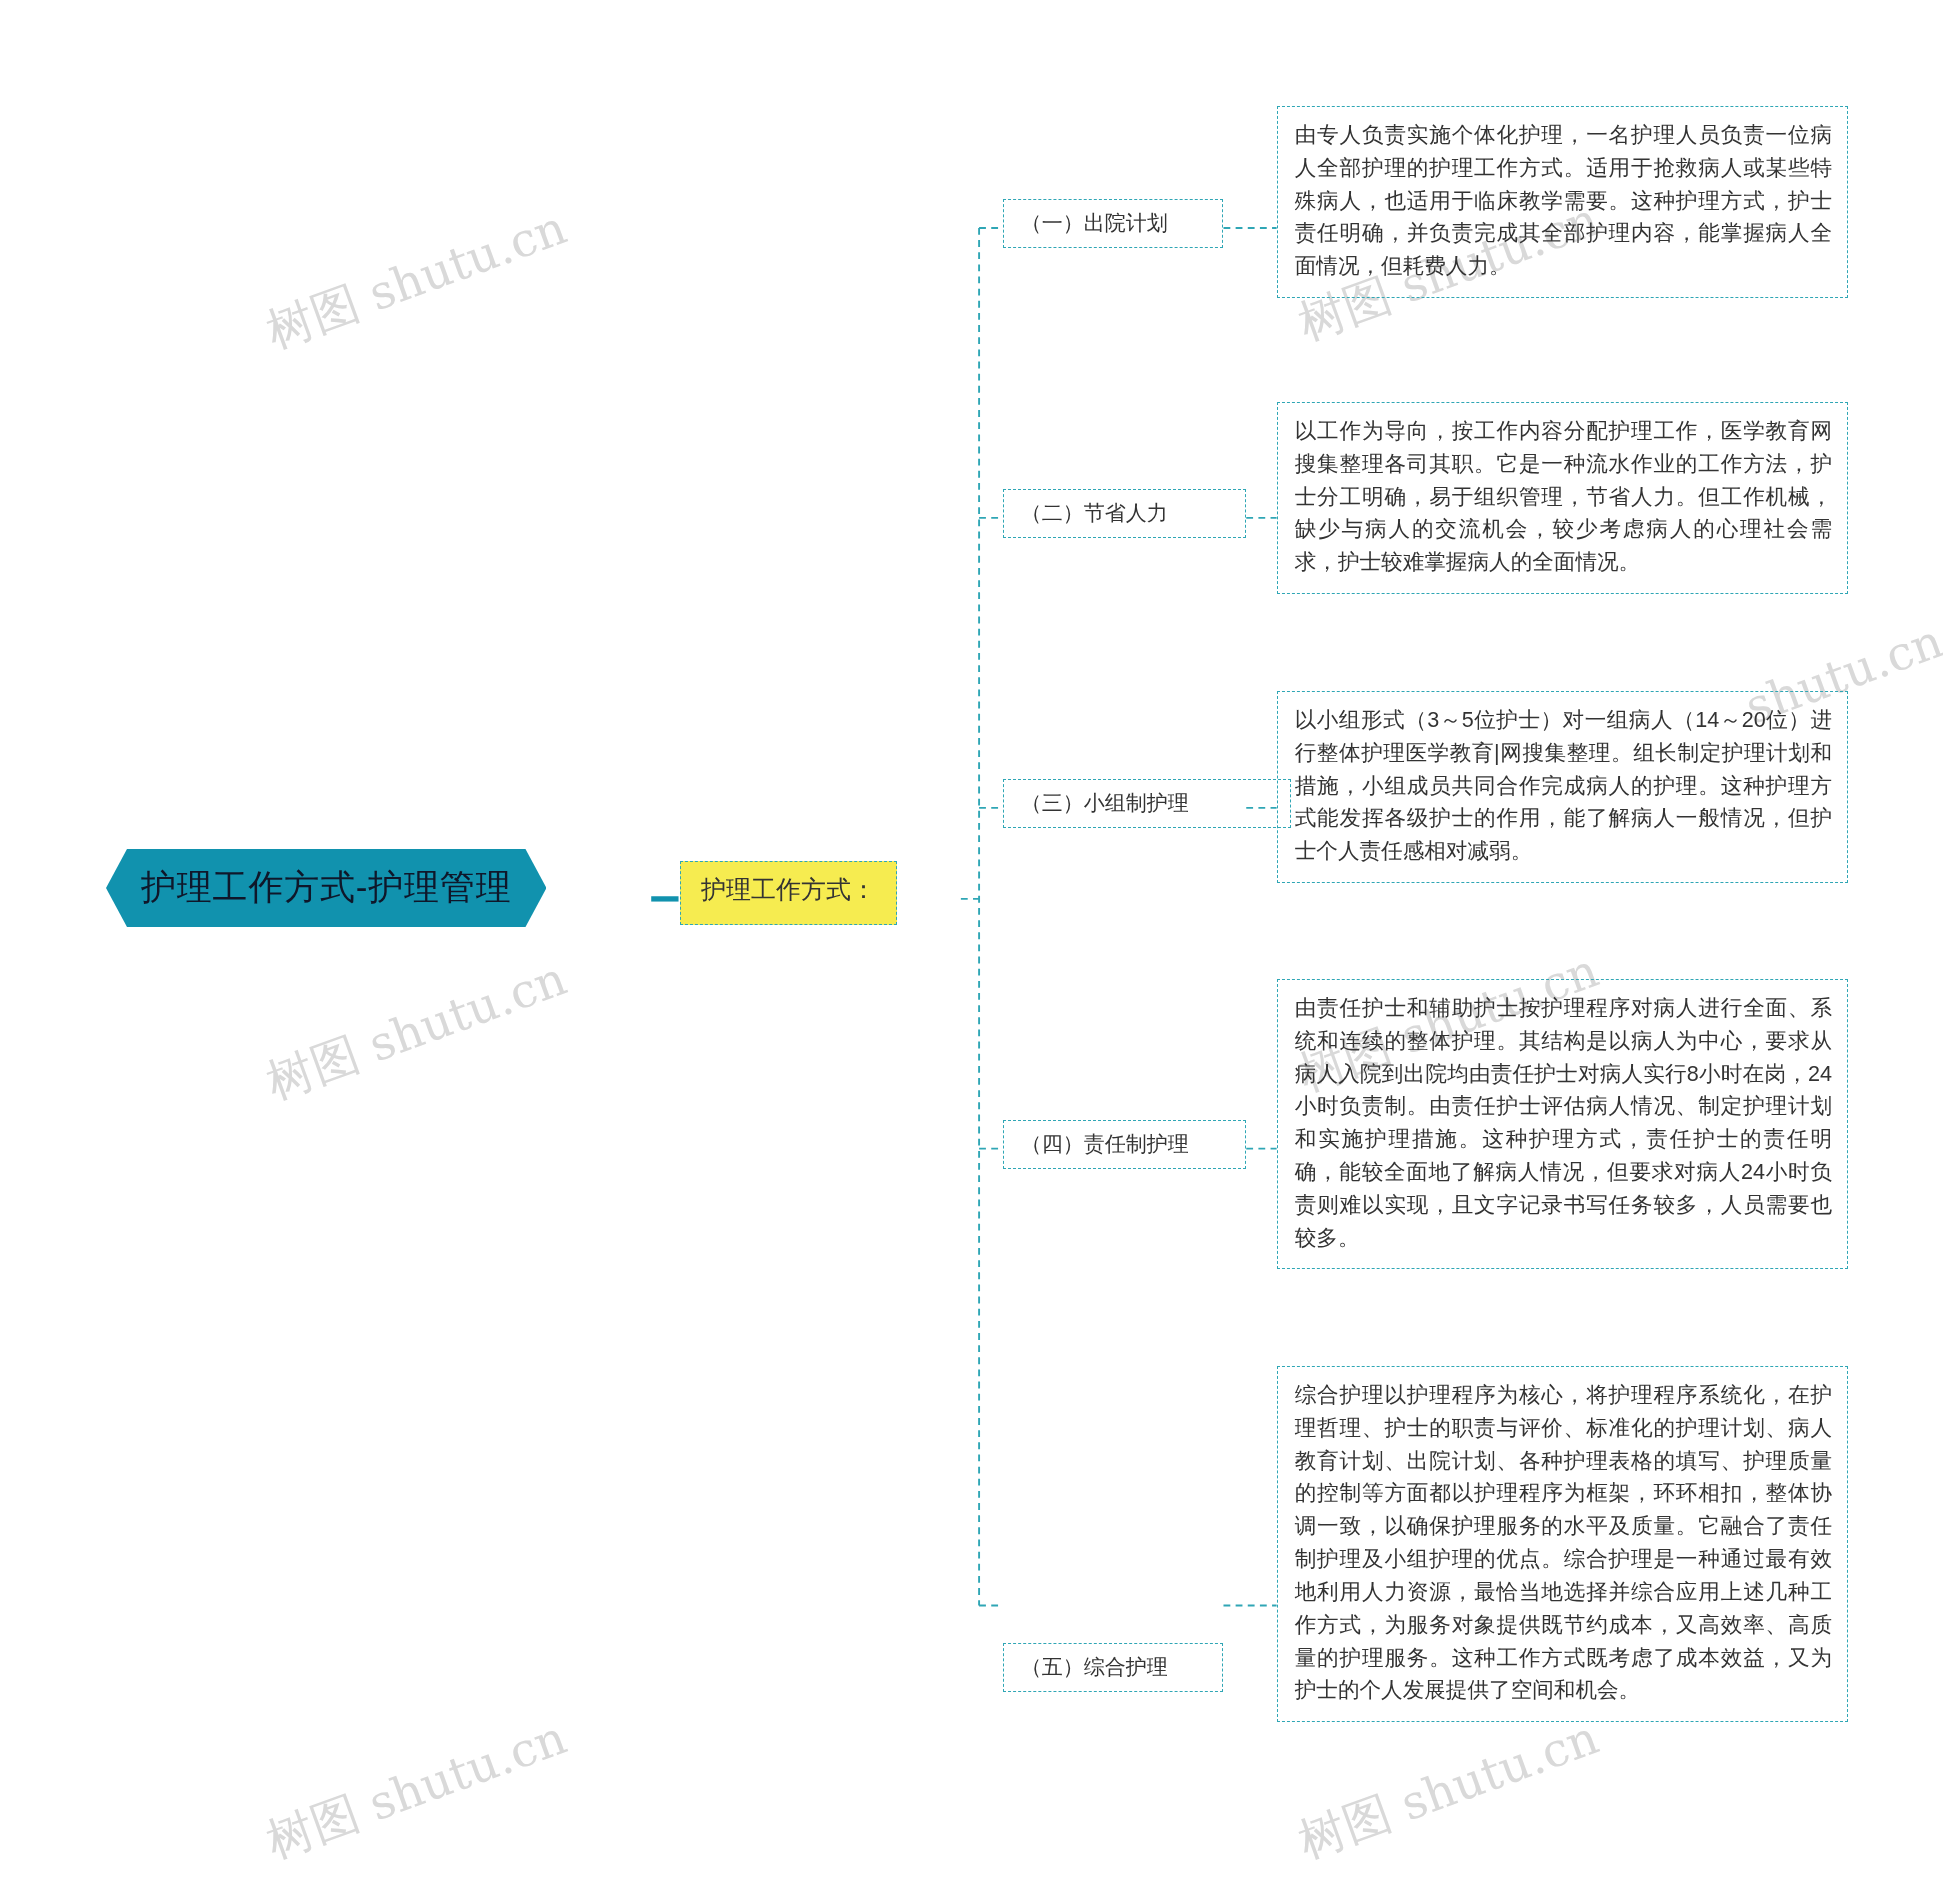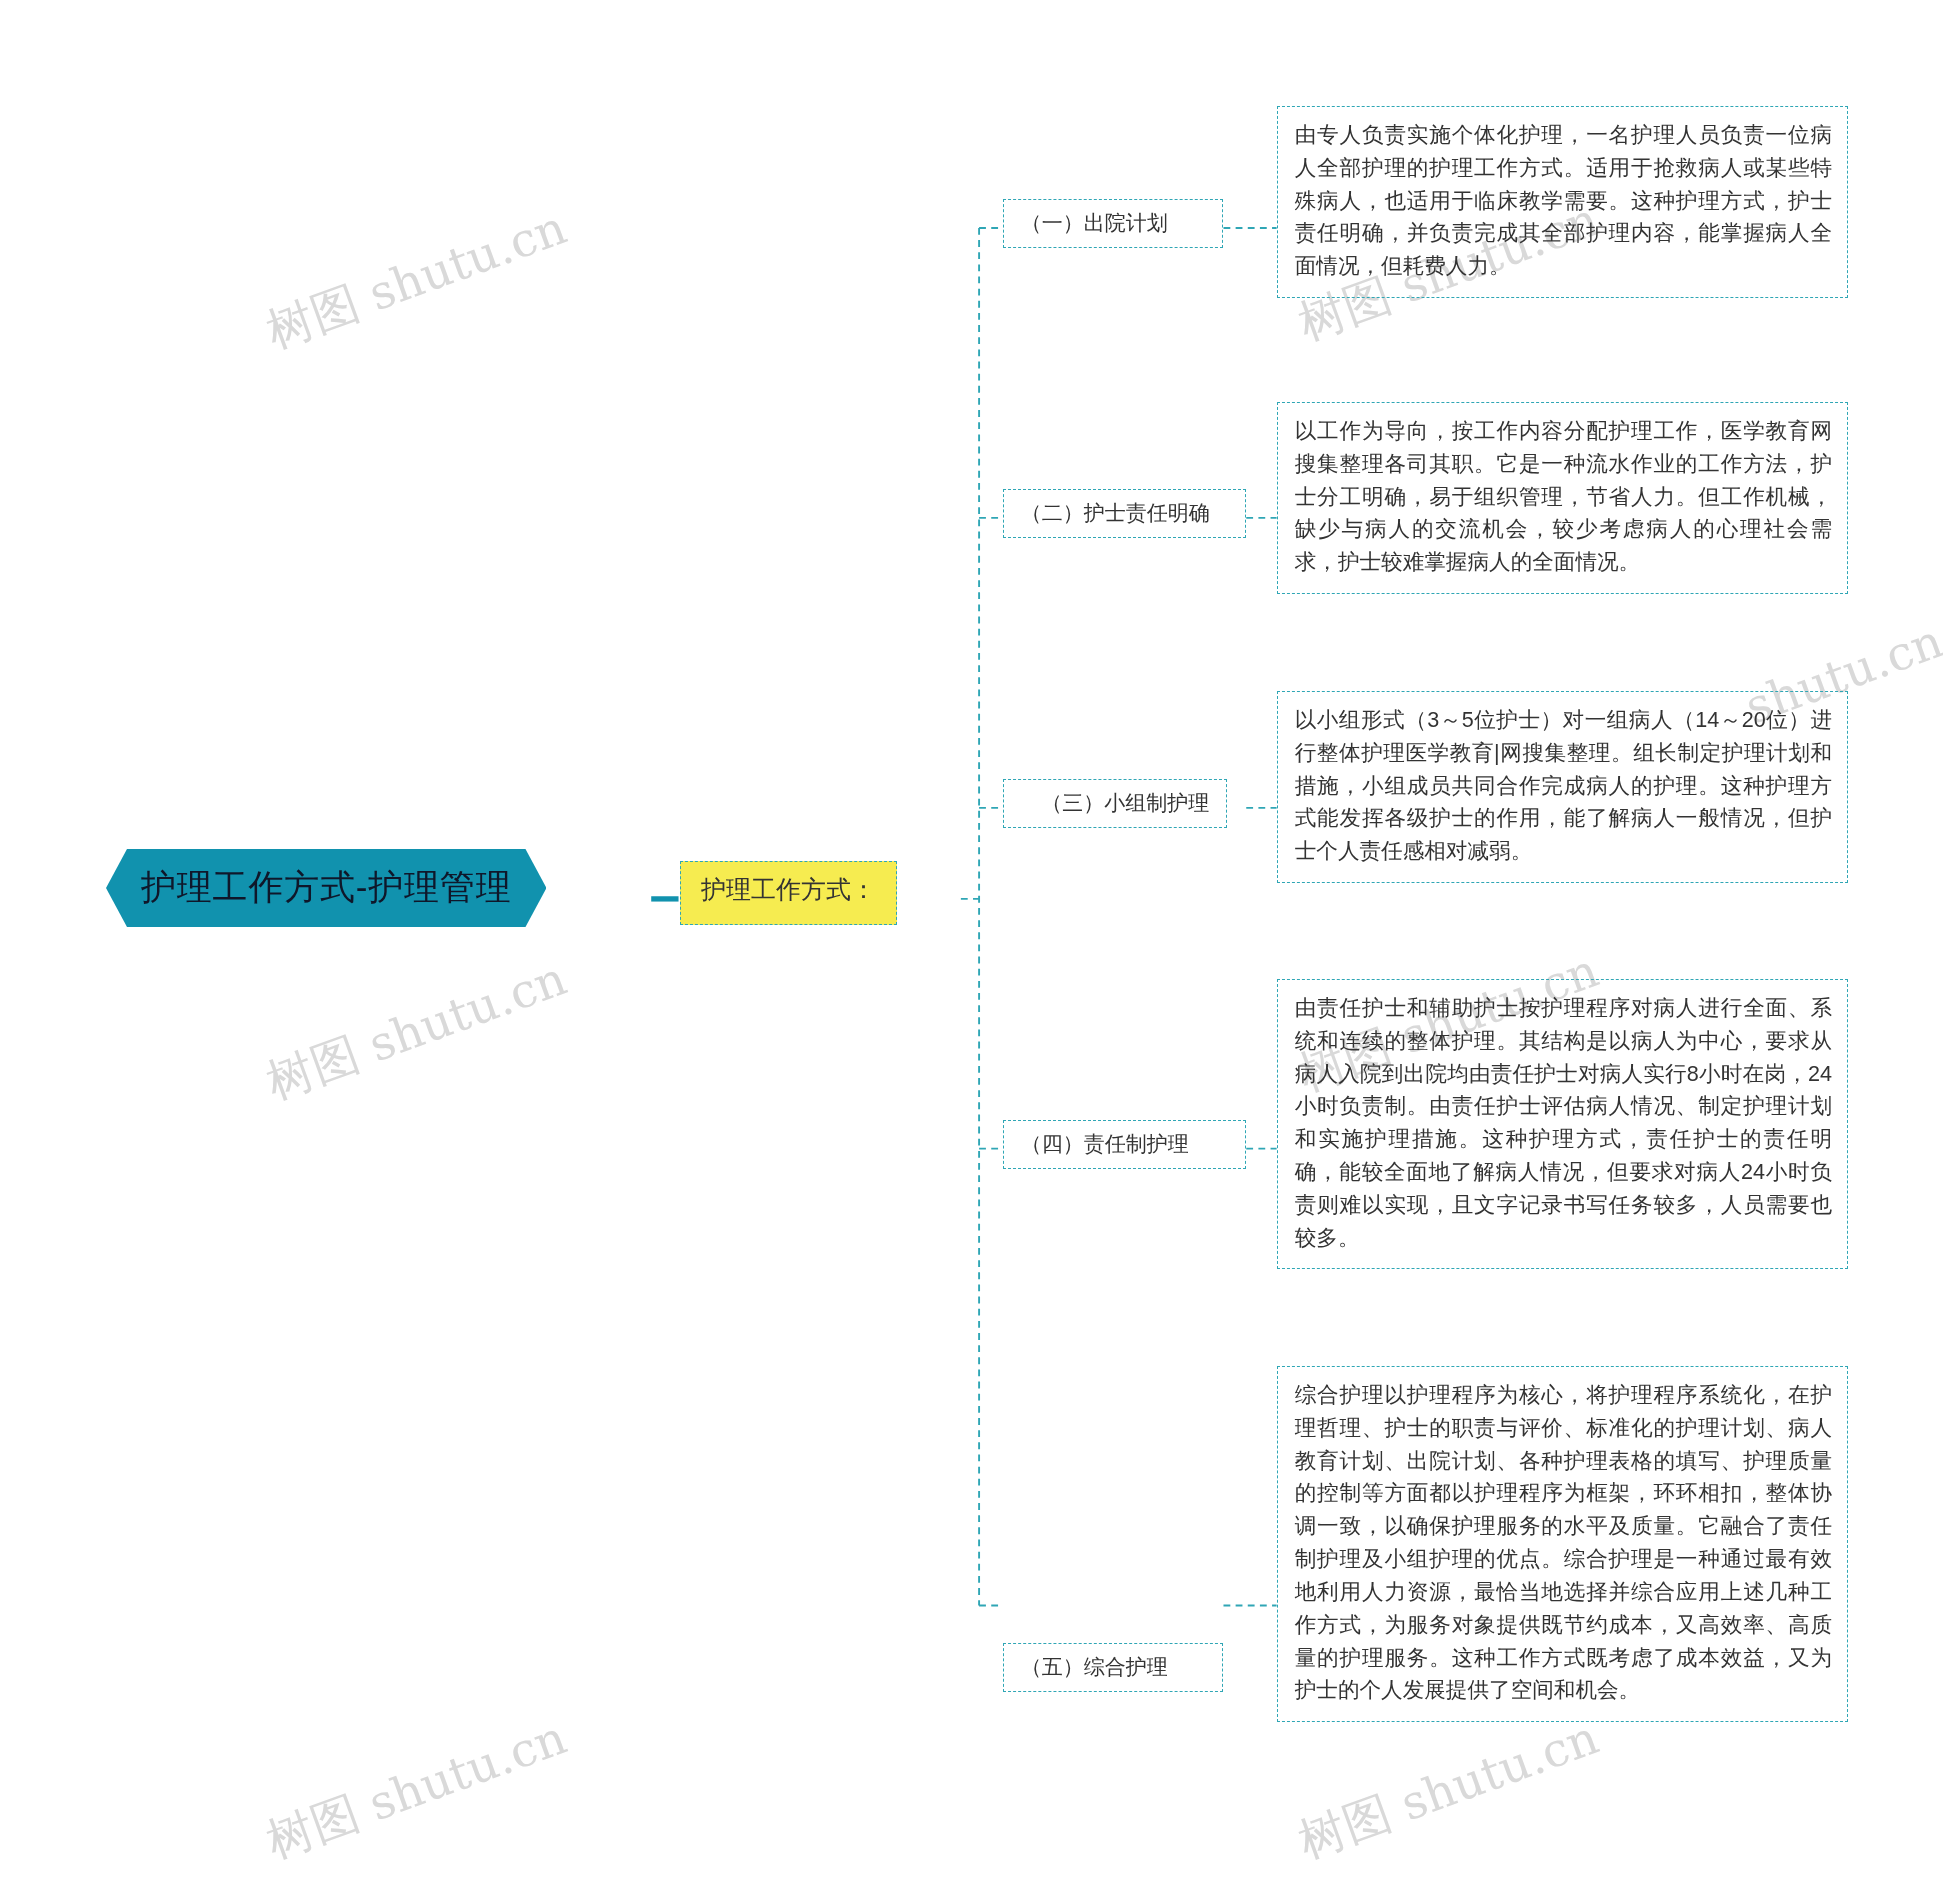--- a/index.html
+++ b/index.html
@@ -132,24 +132,24 @@
 
 <div id="canvas">
 
   <div class="root-node">护理工作方式-护理管理</div>
 
   <div class="l1-node">护理工作方式：</div>
 
   <div class="l2-node" style="left:1003px; top:199px; width:220px;">（一）出院计划</div>
   <div class="l3-node" style="left:1277px; top:106px; width:571px;">由专人负责实施个体化护理，一名护理人员负责一位病人全部护理的护理工作方式。适用于抢救病人或某些特殊病人，也适用于临床教学需要。这种护理方式，护士责任明确，并负责完成其全部护理内容，能掌握病人全面情况，但耗费人力。</div>
 
-  <div class="l2-node" style="left:1003px; top:489px; width:243px;">（二）护士责任明确</div>
+  <div class="l2-node" style="left:1003px; top:489px; width:243px;">（二）节省人力</div>
   <div class="l3-node" style="left:1277px; top:402px; width:571px;">以工作为导向，按工作内容分配护理工作，医学教育网搜集整理各司其职。它是一种流水作业的工作方法，护士分工明确，易于组织管理，节省人力。但工作机械，缺少与病人的交流机会，较少考虑病人的心理社会需求，护士较难掌握病人的全面情况。</div>
 
-  <div class="l2-node" style="left:1003px; top:779px; width:224px;text-align:right;">（三）小组制护理</div>
+  <div class="l2-node" style="left:1003px; top:779px; width:288px;">（三）小组制护理</div>
   <div class="l3-node" style="left:1277px; top:691px; width:571px;">以小组形式（3～5位护士）对一组病人（14～20位）进行整体护理医学教育|网搜集整理。组长制定护理计划和措施，小组成员共同合作完成病人的护理。这种护理方式能发挥各级护士的作用，能了解病人一般情况，但护士个人责任感相对减弱。</div>
 
   <div class="l2-node" style="left:1003px; top:1120px; width:243px;">（四）责任制护理</div>
   <div class="l3-node" style="left:1277px; top:979px; width:571px;">由责任护士和辅助护士按护理程序对病人进行全面、系统和连续的整体护理。其结构是以病人为中心，要求从病人入院到出院均由责任护士对病人实行8小时在岗，24小时负责制。由责任护士评估病人情况、制定护理计划和实施护理措施。这种护理方式，责任护士的责任明确，能较全面地了解病人情况，但要求对病人24小时负责则难以实现，且文字记录书写任务较多，人员需要也较多。</div>
 
   <div class="l2-node" style="left:1003px; top:1643px; width:220px;">（五）综合护理</div>
   <div class="l3-node" style="left:1277px; top:1366px; width:571px;">综合护理以护理程序为核心，将护理程序系统化，在护理哲理、护士的职责与评价、标准化的护理计划、病人教育计划、出院计划、各种护理表格的填写、护理质量的控制等方面都以护理程序为框架，环环相扣，整体协调一致，以确保护理服务的水平及质量。它融合了责任制护理及小组护理的优点。综合护理是一种通过最有效地利用人力资源，最恰当地选择并综合应用上述几种工作方式，为服务对象提供既节约成本，又高效率、高质量的护理服务。这种工作方式既考虑了成本效益，又为护士的个人发展提供了空间和机会。</div>
 
 </div>
 

